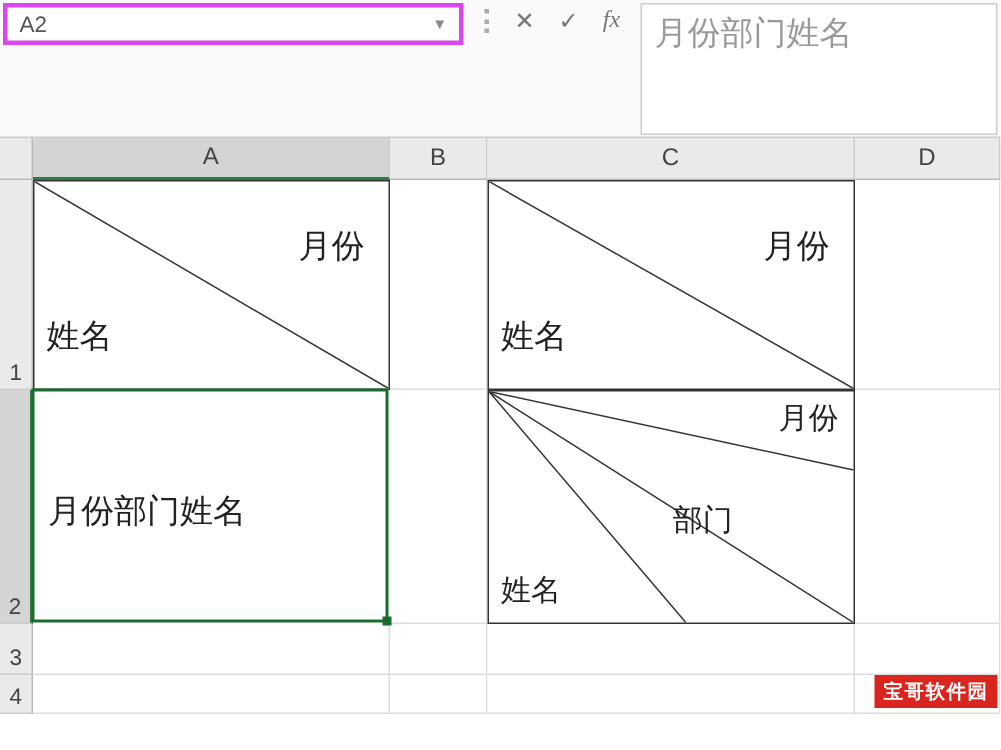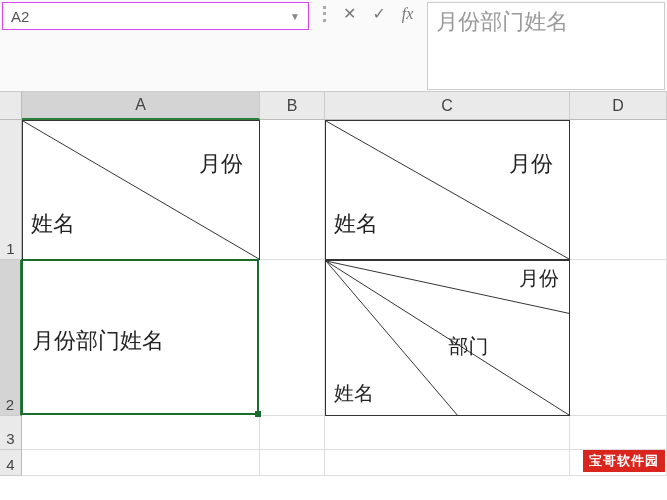--- a/index.html
+++ b/index.html
@@ -13,21 +13,21 @@
 .formula-bar {
   display: flex;
   align-items: flex-start;
   height: 92px;
   border-bottom: 1px solid #ccc;
   background: #fafafa;
 }
 .name-box {
   width: 307px;
   height: 28px;
-  border: 1px solid #d946ef;
+  border: 3px solid #d946ef;
   background: #fff;
   display: flex;
   align-items: center;
   padding: 0 8px;
   font-size: 15px;
   color: #555;
   margin: 2px;
 }
 .name-box .dd {
   margin-left: auto;

